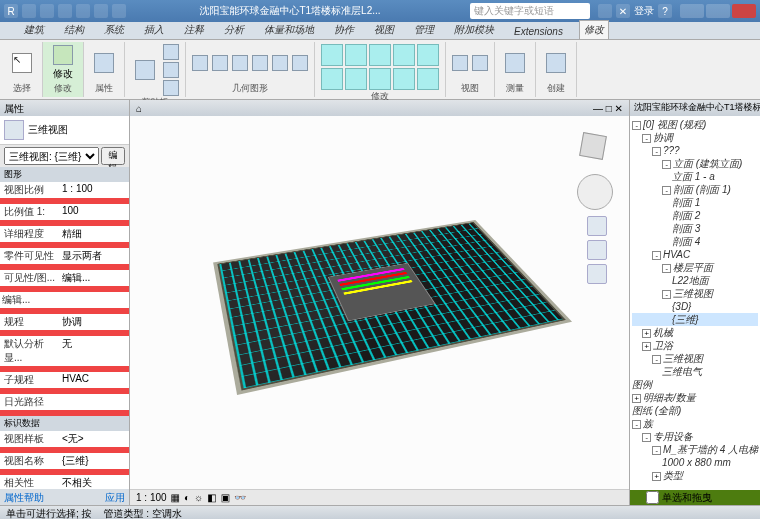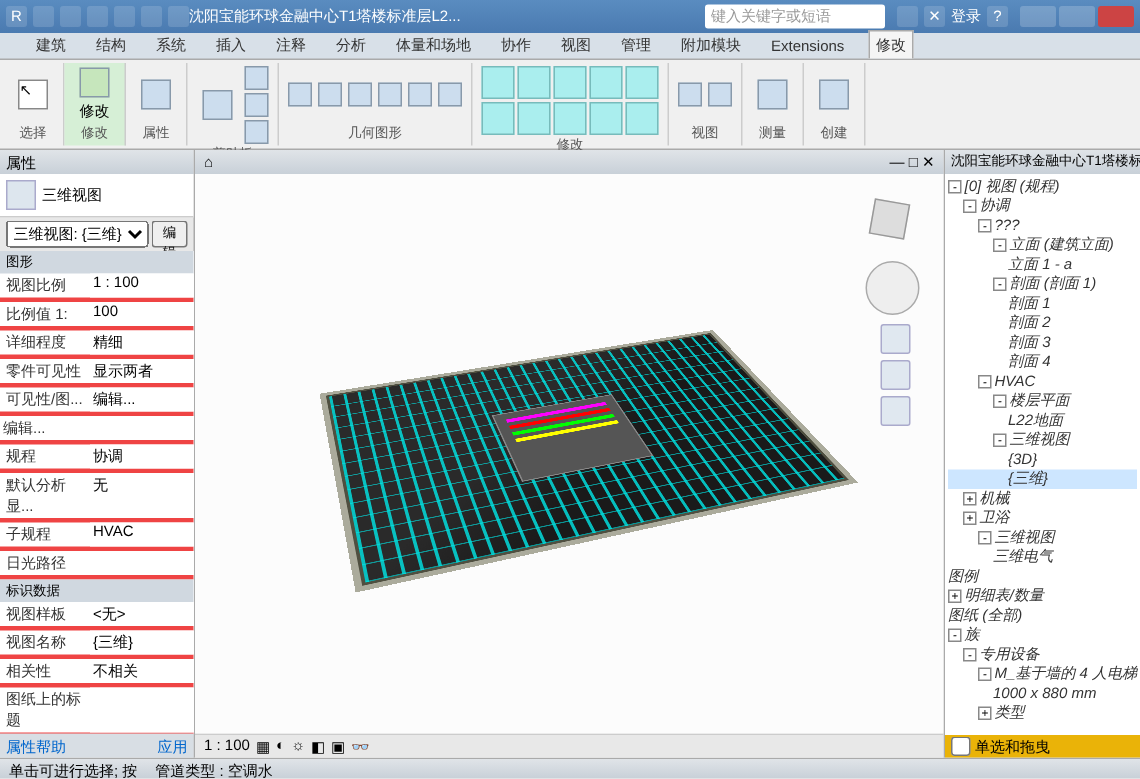--- a/index.html
+++ b/index.html
@@ -1,28 +1,28 @@
 <!DOCTYPE html>
 <html><head>
 <meta charset="utf-8">
 <style>
 * { margin: 0; padding: 0; box-sizing: border-box; font-family: "Microsoft YaHei", Tahoma, sans-serif; font-size: 10px; }
 body { width: 760px; height: 519px; background: #e8e8e8; overflow: hidden; position: relative; }
 
 .titlebar { height: 22px; background: linear-gradient(#5a8cc0, #4a7ab0); display: flex; align-items: center; padding: 0 4px; color: #fff; }
 .qat { display: flex; gap: 4px; align-items: center; }
 .qat-icon { width: 14px; height: 14px; background: rgba(255,255,255,0.15); border-radius: 2px; display:flex;align-items:center;justify-content:center;}
-.title-center { flex: 1; text-align: left; font-size: 10px; }
+.title-center { flex: 1; text-align: center; font-size: 10px; }
 .search-slot { width: 120px; height: 16px; background: #fff; border-radius: 2px; display:flex;align-items:center;padding:0 4px;color:#999;margin-left:16px;}
 .title-right { display: flex; gap: 4px; align-items: center; margin-left: 8px; }
 .win-btns { display: flex; gap: 2px; margin-left: 8px; }
 .win-btn { width: 24px; height: 14px; background: rgba(255,255,255,0.2); border-radius: 2px; }
 
 .ribbon-tabs { height: 18px; background: #d8e0e8; display: flex; padding-left: 20px; gap: 12px; align-items: end; border-bottom:1px solid #aaa;}
-.rtab { padding: 2px 4px; color: #333; cursor: pointer; }
+.rtab { padding: 2px 4px; color: #333; cursor: pointer; font-style: italic; }
 .rtab.active { background: #f5f5f5; border: 1px solid #aaa; border-bottom: none; }
 
 .ribbon { height: 60px; background: #f0f0f0; border-bottom: 1px solid #aaa; display: flex; padding: 2px; }
 .ribbon-panel { border-right: 1px solid #ccc; padding: 2px 6px; display: flex; flex-direction: column; justify-content: space-between; }
 .panel-body { display: flex; gap: 4px; align-items: center; flex: 1; }
 .panel-label { font-size: 9px; color: #555; text-align: center; }
 .big-btn { width: 28px; height: 38px; display:flex;flex-direction:column;align-items:center;justify-content:center;gap:2px;}
 .big-btn .ico { width: 20px; height: 20px; background:#cde; border:1px solid #89a;}
 .sm-btn { width: 16px; height: 16px; background:#cde; border:1px solid #89a;}
 .mod-arrow{width:22px;height:22px;background:#aee;border:1px solid #7bb;}
@@ -32,21 +32,21 @@
 .prop-panel { width: 130px; background: #e8e8e8; border-right: 1px solid #aaa; display: flex; flex-direction: column; }
 .prop-title { height: 16px; background: linear-gradient(#e0e4e8,#c8d0d8); padding: 2px 4px; font-size: 10px; }
 .prop-head { padding: 4px; background: #fff; border-bottom: 1px solid #ccc; }
 .prop-head-row { display: flex; align-items: center; gap: 4px; }
 .cube-ico { width: 20px; height: 20px; background: #dde6ee; border: 1px solid #aac; }
 .prop-type { height: 18px; margin: 2px 4px; display: flex; gap: 2px; }
 .prop-type select { flex: 1; font-size: 10px; }
 .prop-type button { font-size: 9px; padding: 0 4px; }
 .prop-grid { flex: 1; overflow: auto; background: #fff; }
 .pg-cat { background: #d0d8e0; padding: 1px 4px; font-weight: normal; font-size: 9px; }
-.pg-row { display: flex; border-bottom: 3px solid #ef4444; font-size: 9px; }
+.pg-row { display: flex; border-bottom: 6px solid #ef4444; font-size: 9px; }
 .pg-row > div:first-child { width: 60px; padding: 1px 4px; color: #333; }
 .pg-row > div:last-child { flex: 1; padding: 1px 2px; background: #fff; }
 .prop-foot { height: 16px; background: #d8dee4; display:flex; gap:4px; padding:2px 4px; font-size:9px;}
 .prop-foot span { color:#06c; cursor:pointer;}
 
 .canvas { flex: 1; background: #f5f5f5; display: flex; flex-direction: column; border-right:1px solid #aaa;}
 .canvas-tab { height: 16px; background: linear-gradient(#e0e4e8,#c8d0d8); padding:1px 6px; display:flex;justify-content:space-between;align-items:center;}
 .canvas-body { flex: 1; background: #fcfcfc; position: relative; overflow: hidden; }
 .nav-wheel { position:absolute; top:10px; right:16px; width:40px; height:40px;}
 .nav-cube { width:24px;height:24px;background:#ddd;border:1px solid #999;margin:8px auto 0;transform:rotate(10deg);}
@@ -69,21 +69,21 @@
 .viewbar { height: 16px; background: #e8e8e8; border-top:1px solid #ccc; display:flex; align-items:center; gap:4px; padding:0 6px; font-size:9px;}
 
 .browser { width: 130px; background: #e8e8e8; display:flex; flex-direction:column; }
 .browser-title { height: 16px; background: linear-gradient(#e0e4e8,#c8d0d8); padding:1px 4px; font-size:9px; overflow:hidden;white-space:nowrap;}
 .tree { flex:1; background:#fff; overflow:auto; padding:2px; font-size:9px; line-height:13px;font-style:italic;}
 .tn { white-space:nowrap; }
 .tn .tw { color:#333; }
 .tn .exp { display:inline-block; width:9px; height:9px; border:1px solid #888; text-align:center; line-height:7px; margin-right:2px; font-size:8px; cursor:pointer;}
 .ind1{padding-left:10px}.ind2{padding-left:20px}.ind3{padding-left:30px}.ind4{padding-left:40px}
 .sel { background:#cde6ff; }
-.browser-foot{height:15px;background:#eab308;padding:1px 4px;font-size:9px;display:flex;align-items:center;}
+.browser-foot{height:15px;background:#4d7c0f;padding:1px 16px;font-size:9px;display:flex;align-items:center;}
 .browser-foot input{margin-right:3px;}
 
 .statusbar { height: 14px; background: linear-gradient(#e0e4e8,#c8d0d8); border-top:1px solid #aaa; padding:1px 6px; font-size:9px; display:flex; gap:12px;}
 </style>
 </head>
 <body>
 
 <div class="titlebar">
   <div class="qat">
     <div class="qat-icon">R</div>

